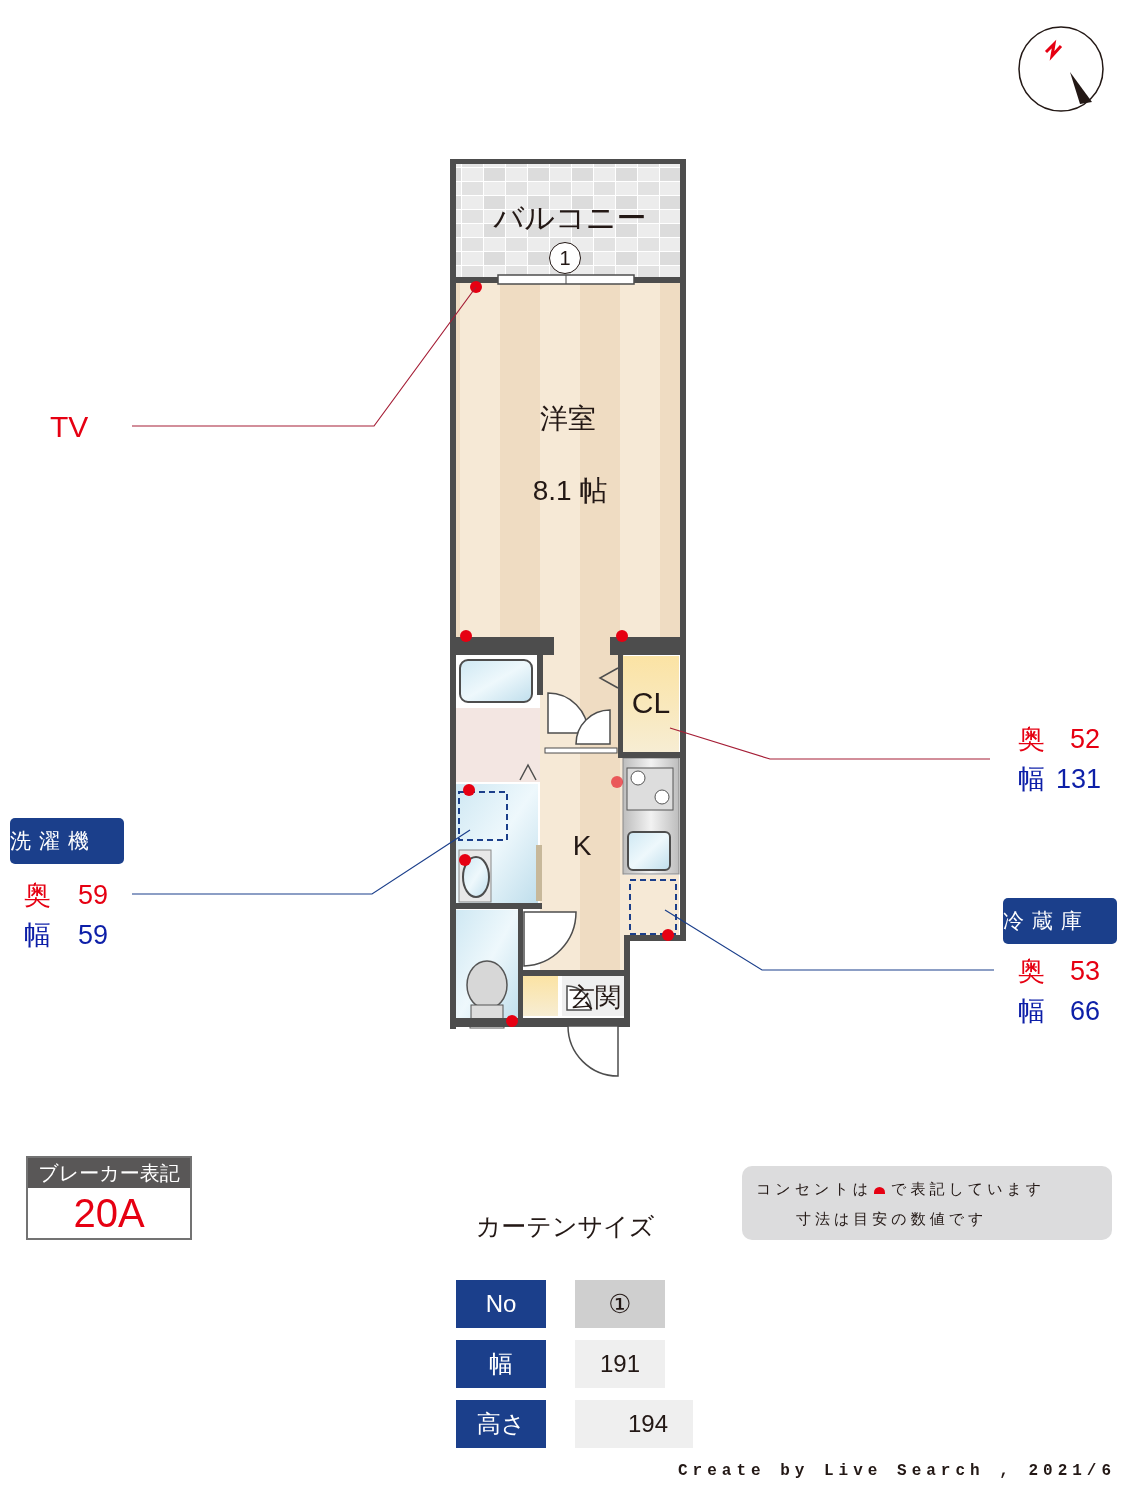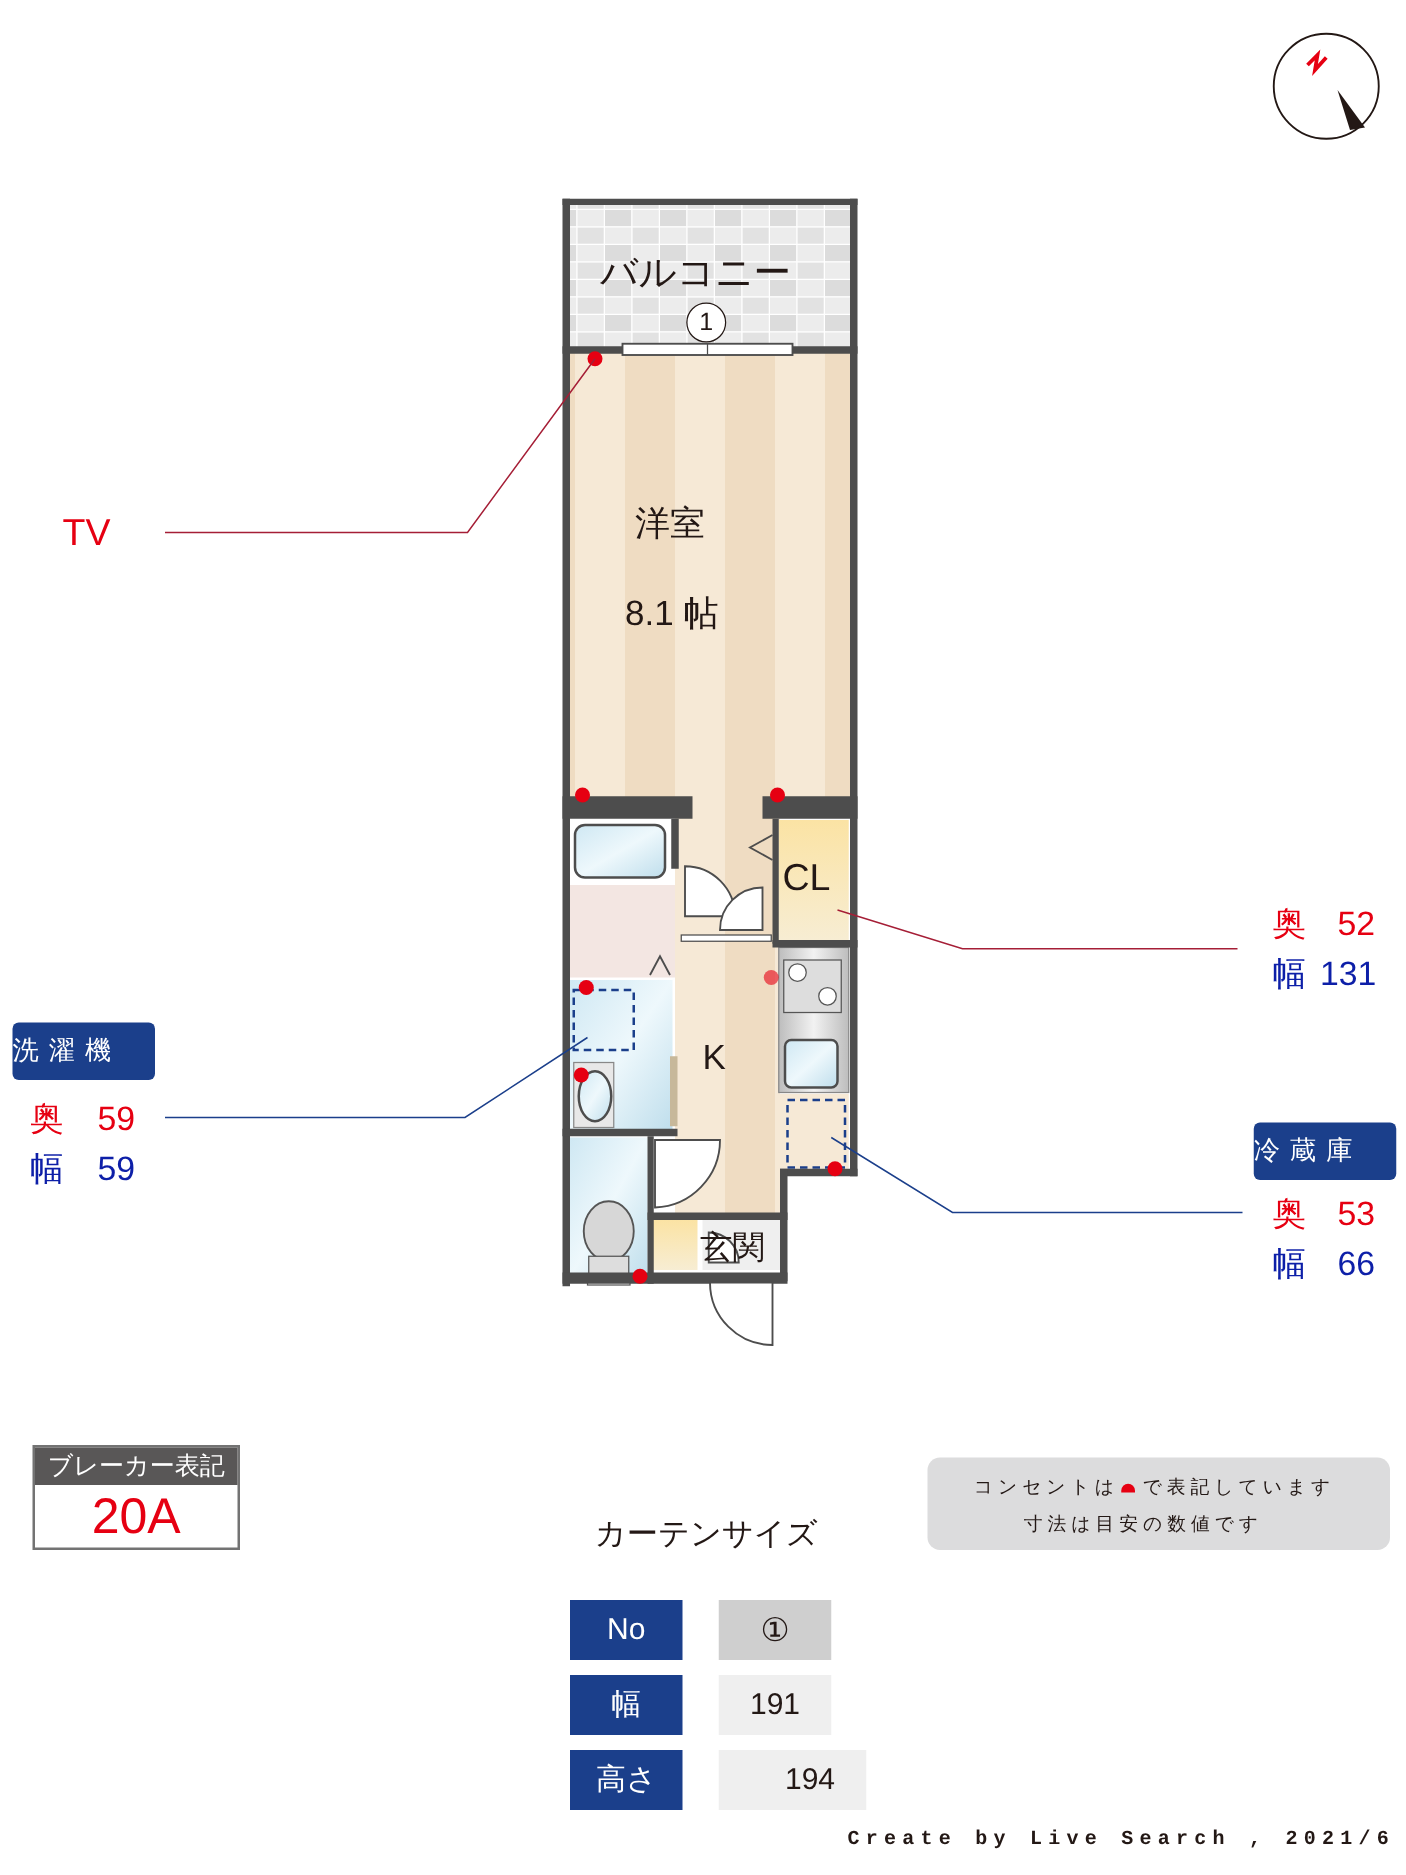--- a/index.html
+++ b/index.html
@@ -8,27 +8,27 @@
   svg.plan{position:absolute;left:0;top:0;}
   .label-red{color:#e60012;}
   .label-blue{color:#0d1fa8;}
   .tag{position:absolute;background:#1b3f8b;color:#fff;border-radius:5px;font-size:21px;letter-spacing:8px;text-align:left;line-height:46px;height:46px;}
   .dim{position:absolute;font-size:27px;line-height:38px;}
   .dim span{display:inline-block;}
   .breaker{position:absolute;left:26px;top:1156px;width:162px;height:80px;border:2px solid #737373;}
   .breaker .hd{background:#595757;color:#fff;font-size:20px;text-align:center;height:30px;line-height:30px;}
   .breaker .val{color:#e60012;font-size:40px;text-align:center;line-height:50px;}
   .note{position:absolute;left:742px;top:1166px;width:370px;height:74px;background:#dcdcdd;border-radius:10px;font-size:15px;letter-spacing:4px;color:#231815;}
-  .note div{position:absolute;left:37px;}
+  .note div{position:absolute;left:14px;}
   .cur-title{position:absolute;left:460px;top:1210px;width:210px;text-align:center;font-size:25px;}
   .ct-row{position:absolute;height:48px;line-height:48px;font-size:24px;text-align:center;}
   .ct-h{left:456px;width:90px;background:#1b3f8b;color:#fff;}
   .ct-v{left:575px;width:90px;background:#efefef;color:#231815;}
   .footer{position:absolute;left:678px;top:1462px;font-family:"Liberation Mono","DejaVu Sans Mono",monospace;font-size:16px;font-weight:bold;letter-spacing:5px;}
-  .room-text{position:absolute;font-size:28px;color:#231815;}
+  .room-text{position:absolute;font-size:28px;color:#231815;text-align:center;}
 </style>
 </head>
 <body>
 
 <svg class="abs" style="left:1016px;top:24px" width="90" height="90">
   <circle cx="45" cy="45" r="42" fill="#fff" stroke="#231815" stroke-width="1.5"></circle>
   <path d="M30 28 L38 20 L36 32 L45 22" fill="none" stroke="#e60012" stroke-width="3"></path>
   <polygon points="54,48 76,78 64,80" fill="#231815"></polygon>
 </svg>
 

